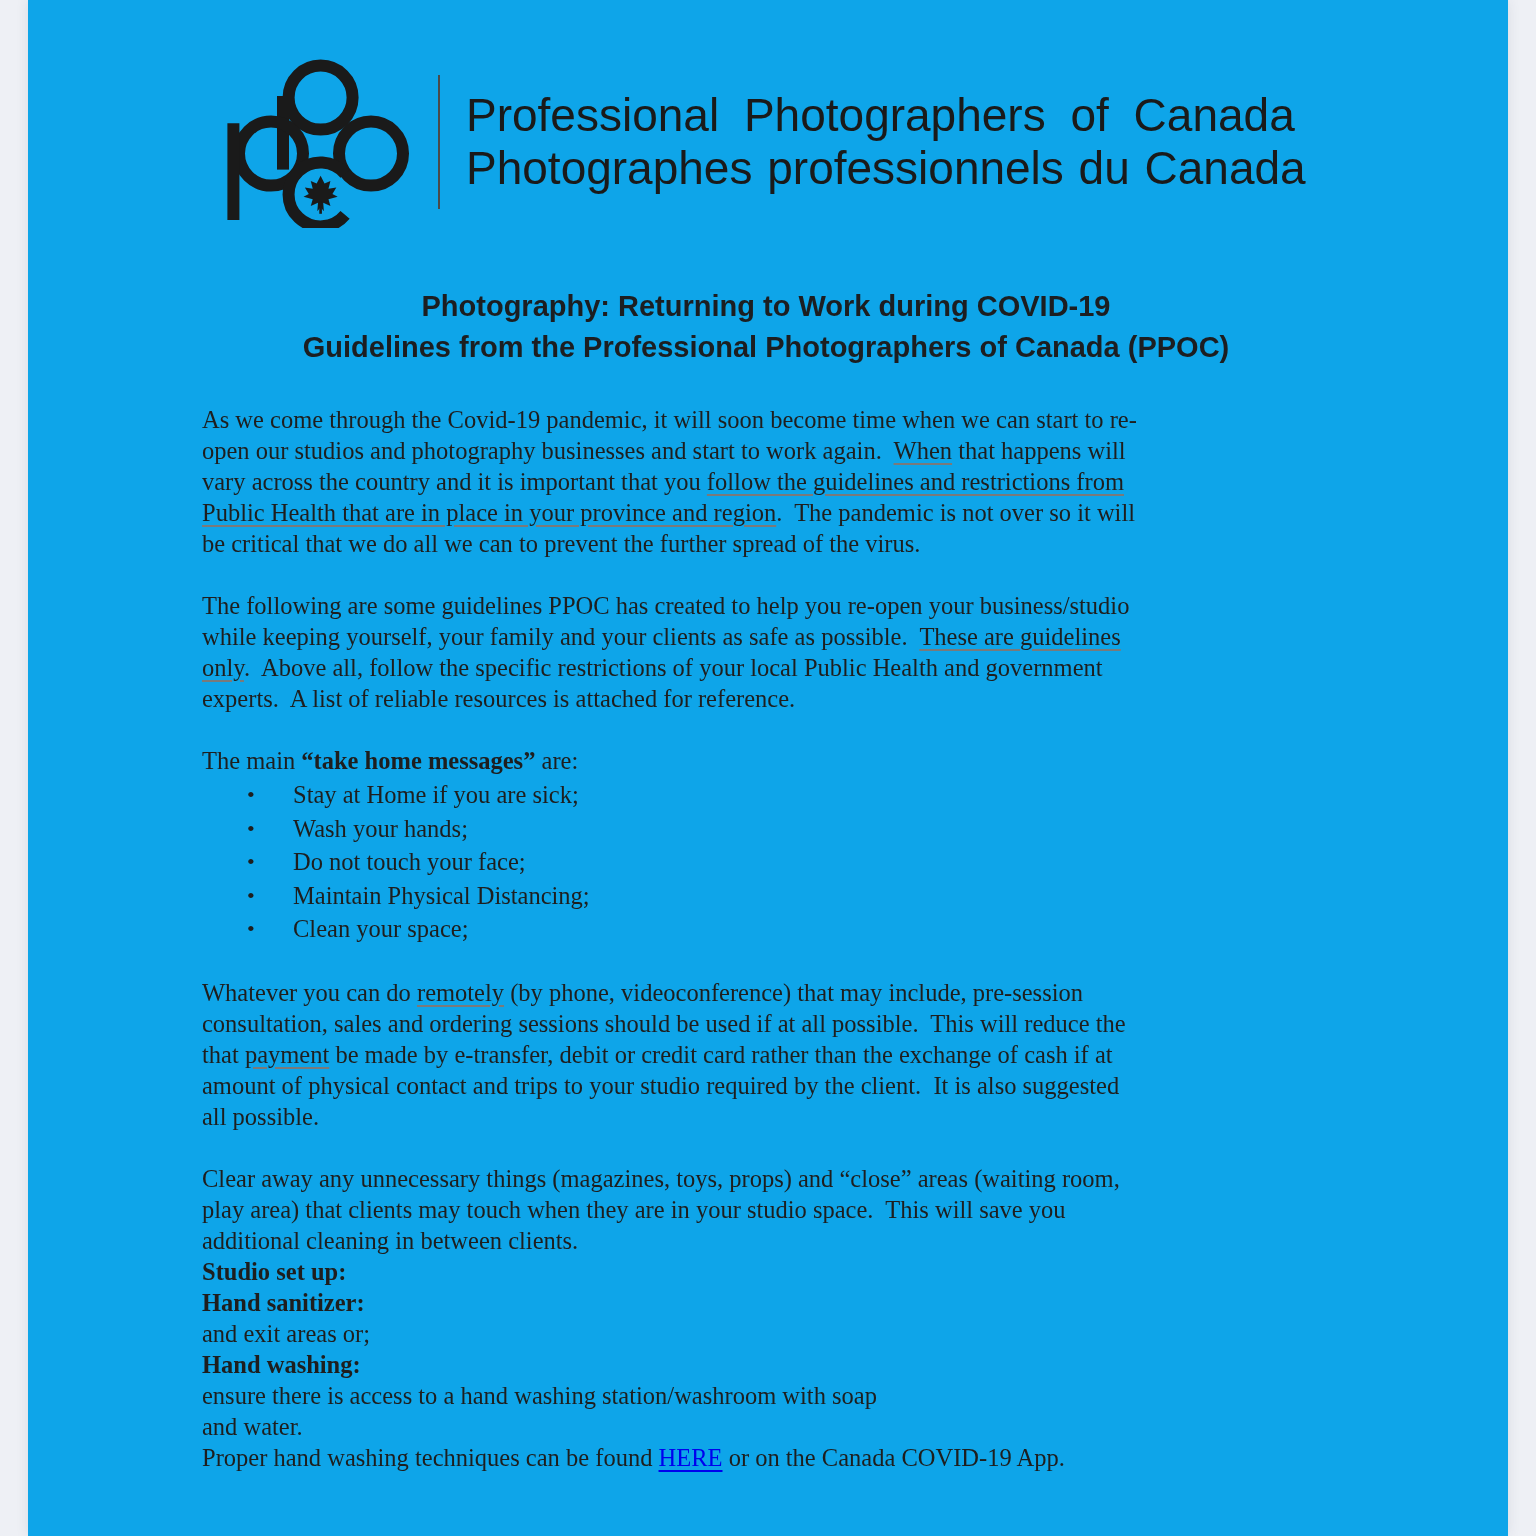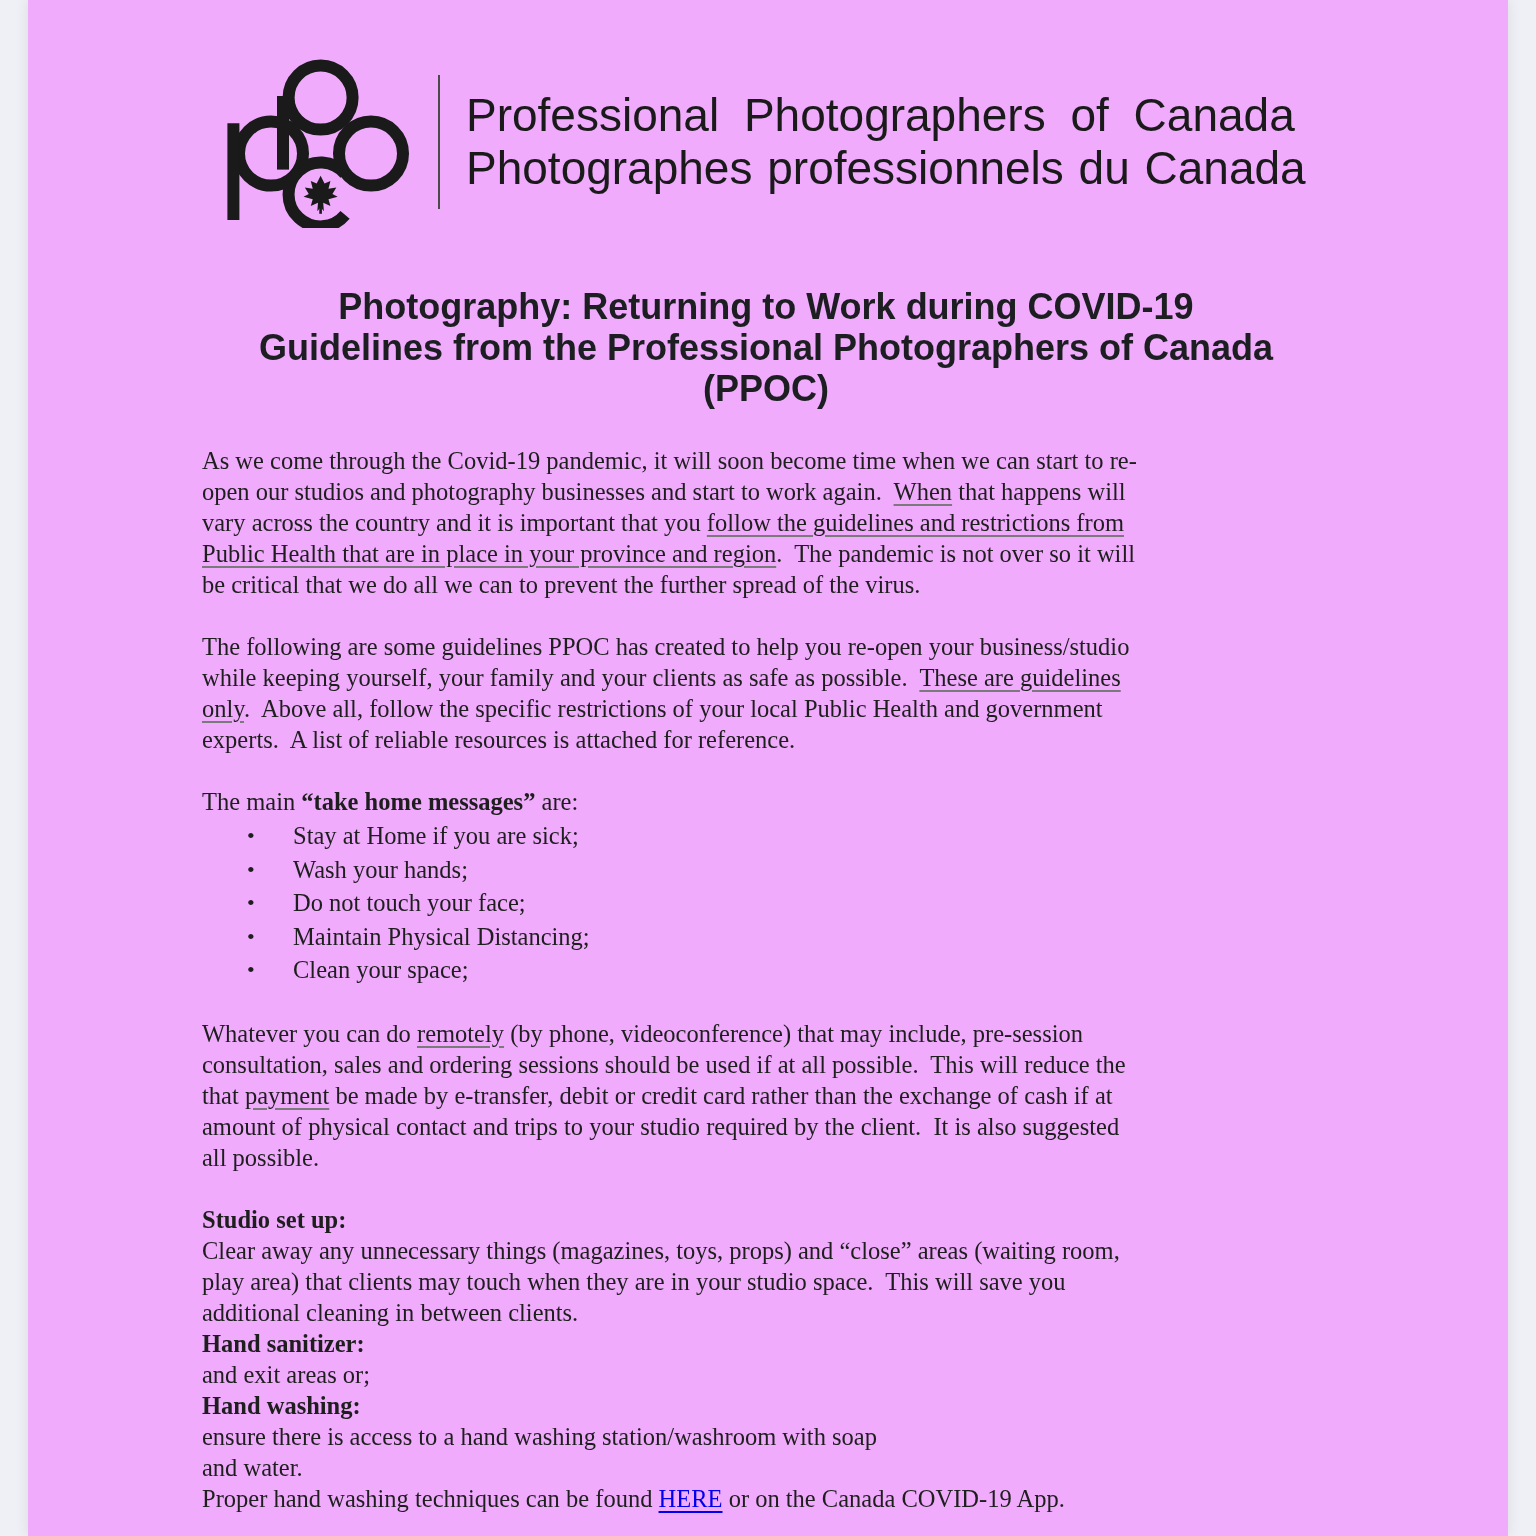--- a/index.html
+++ b/index.html
@@ -6,21 +6,21 @@
   body{
     width:1536px;height:1536px;
     background:#eef0f5;
     font-family:"Liberation Sans", sans-serif;
     color:#1e1e1e;
     position:relative;
     overflow:hidden;
   }
   .paper{
     position:absolute;left:28px;right:28px;top:0;bottom:0;
-    background:#f0abfc;
+    background:#0ea5e9;
     box-shadow:0 0 12px rgba(50,50,80,0.10);
   }
   .content{
     padding:50px 178px 0 174px;
   }
   
   .header{
     display:flex;align-items:center;
     margin:6px 0 58px 20px;
     height:172px;
@@ -35,21 +35,21 @@
     font-size:46px;line-height:53px;white-space:nowrap;
     word-spacing:12px;letter-spacing:0px;
   }
   .logo-line2{
     font-size:46px;line-height:53px;white-space:nowrap;
     word-spacing:2px;letter-spacing:0px;
   }
   
   .doc-title{
     text-align:center;font-weight:bold;
-    font-size:36px;line-height:41px;
+    font-size:29px;line-height:41px;
     color:#1c1e21;
     margin-bottom:36px;
   }
   
   .body-text{font-size:24.5px;line-height:31px;font-family:Liberation Serif, serif;}
   .block{margin:0;}
   .block.gap{margin-bottom:31px;}
   .line{white-space:pre;}
   .b{font-weight:bold;text-align:right;}
   .u{
@@ -156,26 +156,26 @@
           </div>
         </div>
         <div class="block gap">
           <div class="line"><span>Whatever you can do </span><span class="u">remotely</span><span> (by phone, videoconference) that may include, pre-session</span></div>
           <div class="line"><span>consultation, sales and ordering sessions should be used if at all possible.  This will reduce the</span></div>
           <div class="line"><span>that </span><span class="u">payment</span><span> be made by e-transfer, debit or credit card rather than the exchange of cash if at</span></div>
           <div class="line"><span>amount of physical contact and trips to your studio required by the client.  It is also suggested</span></div>
           <div class="line"><span>all possible.</span></div>
         </div>
         <div class="block">
-          <div class="line"><span class="b">Studio set up:</span></div>
-        </div>
-        <div class="block">
           <div class="line"><span>Clear away any unnecessary things (magazines, toys, props) and “close” areas (waiting room,</span></div>
           <div class="line"><span>play area) that clients may touch when they are in your studio space.  This will save you</span></div>
           <div class="line"><span>additional cleaning in between clients.</span></div>
+        </div>
+        <div class="block">
+          <div class="line"><span class="b">Studio set up:</span></div>
         </div>
         <div class="block">
           <div class="defrow">
             <span class="term">Hand sanitizer:</span>
             <span class="desc">
               <div class="line">and exit areas or;</div>
             </span>
           </div>
           <div class="defrow">
             <span class="term">Hand washing:</span>

